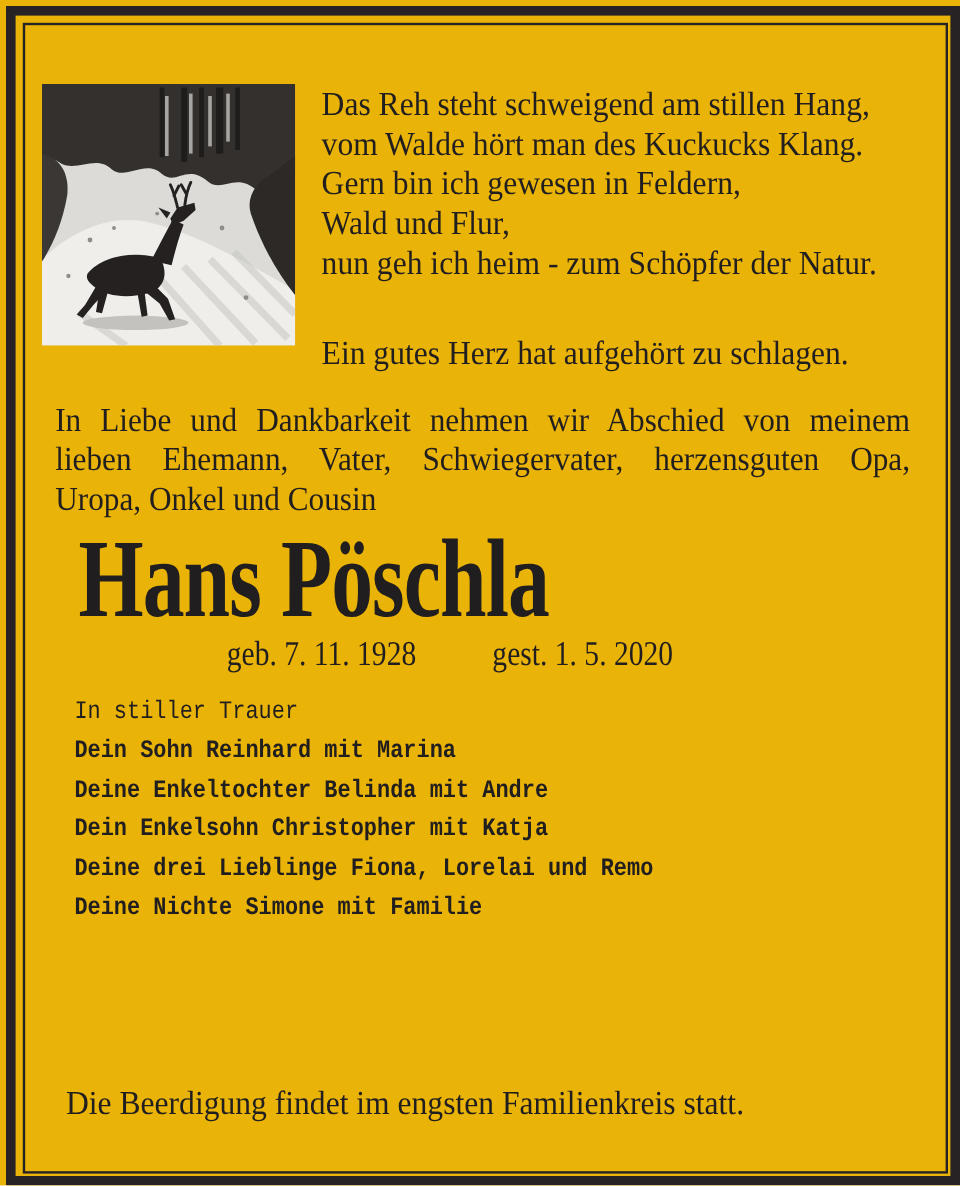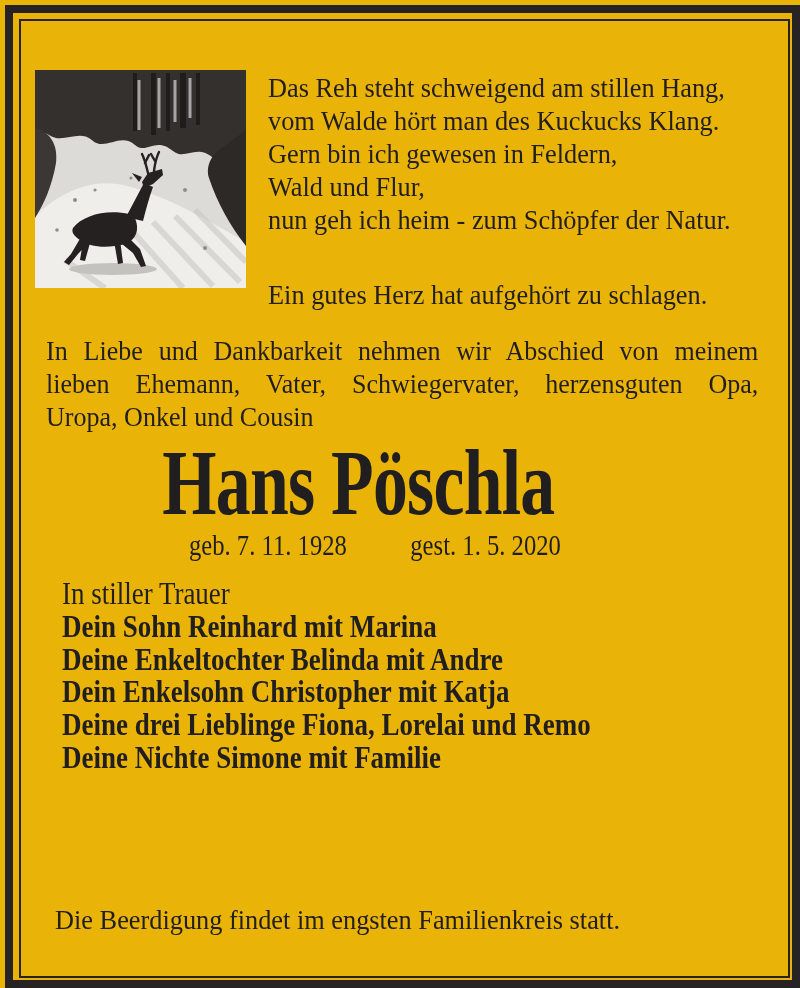--- a/index.html
+++ b/index.html
@@ -44,39 +44,39 @@
   .intro .jline {
     width:766px; text-align:justify; text-align-last:justify;
     transform:scaleX(0.93); transform-origin:0 0;
   }
   .intro .lline {
     transform:scaleX(0.93); transform-origin:0 0; white-space:nowrap;
   }
   
   .name-row {
     position:absolute; left:0; top:438px; width:716px;
-    text-align:center; line-height:90px;
+    line-height:90px;
   }
   .name-row .name {
     display:inline-block; font-weight:bold; font-size:93px;
     transform:scaleX(0.75); transform-origin:50% 50%;
     white-space:nowrap; letter-spacing:-1px;
   }
   .dates-row {
     position:absolute; left:0; top:529px; width:736px;
     text-align:center; font-size:29px; line-height:33px; white-space:nowrap;padding-left:13px;
   }
   .dates-row .d {
     display:inline-block; transform:scaleX(0.85); transform-origin:50% 50%;
   }
   .dates-row .birth { margin-right:36px; }
   
   .mourning {
     position:absolute; left:62px; top:578px;
-    font-size:31px; line-height:32.8px;
+    font-size:21px; line-height:32.8px;font-family:Liberation Mono, monospace;
   }
   .mourning .mline { white-space:nowrap; }
   .mourning .mline span {
     display:inline-block; transform:scaleX(0.87); transform-origin:0 50%;
   }
   .mourning .bold { font-weight:bold; }
   
   .funeral {
     position:absolute; left:55px; top:903px;
     font-size:28px; line-height:33px; white-space:nowrap;

